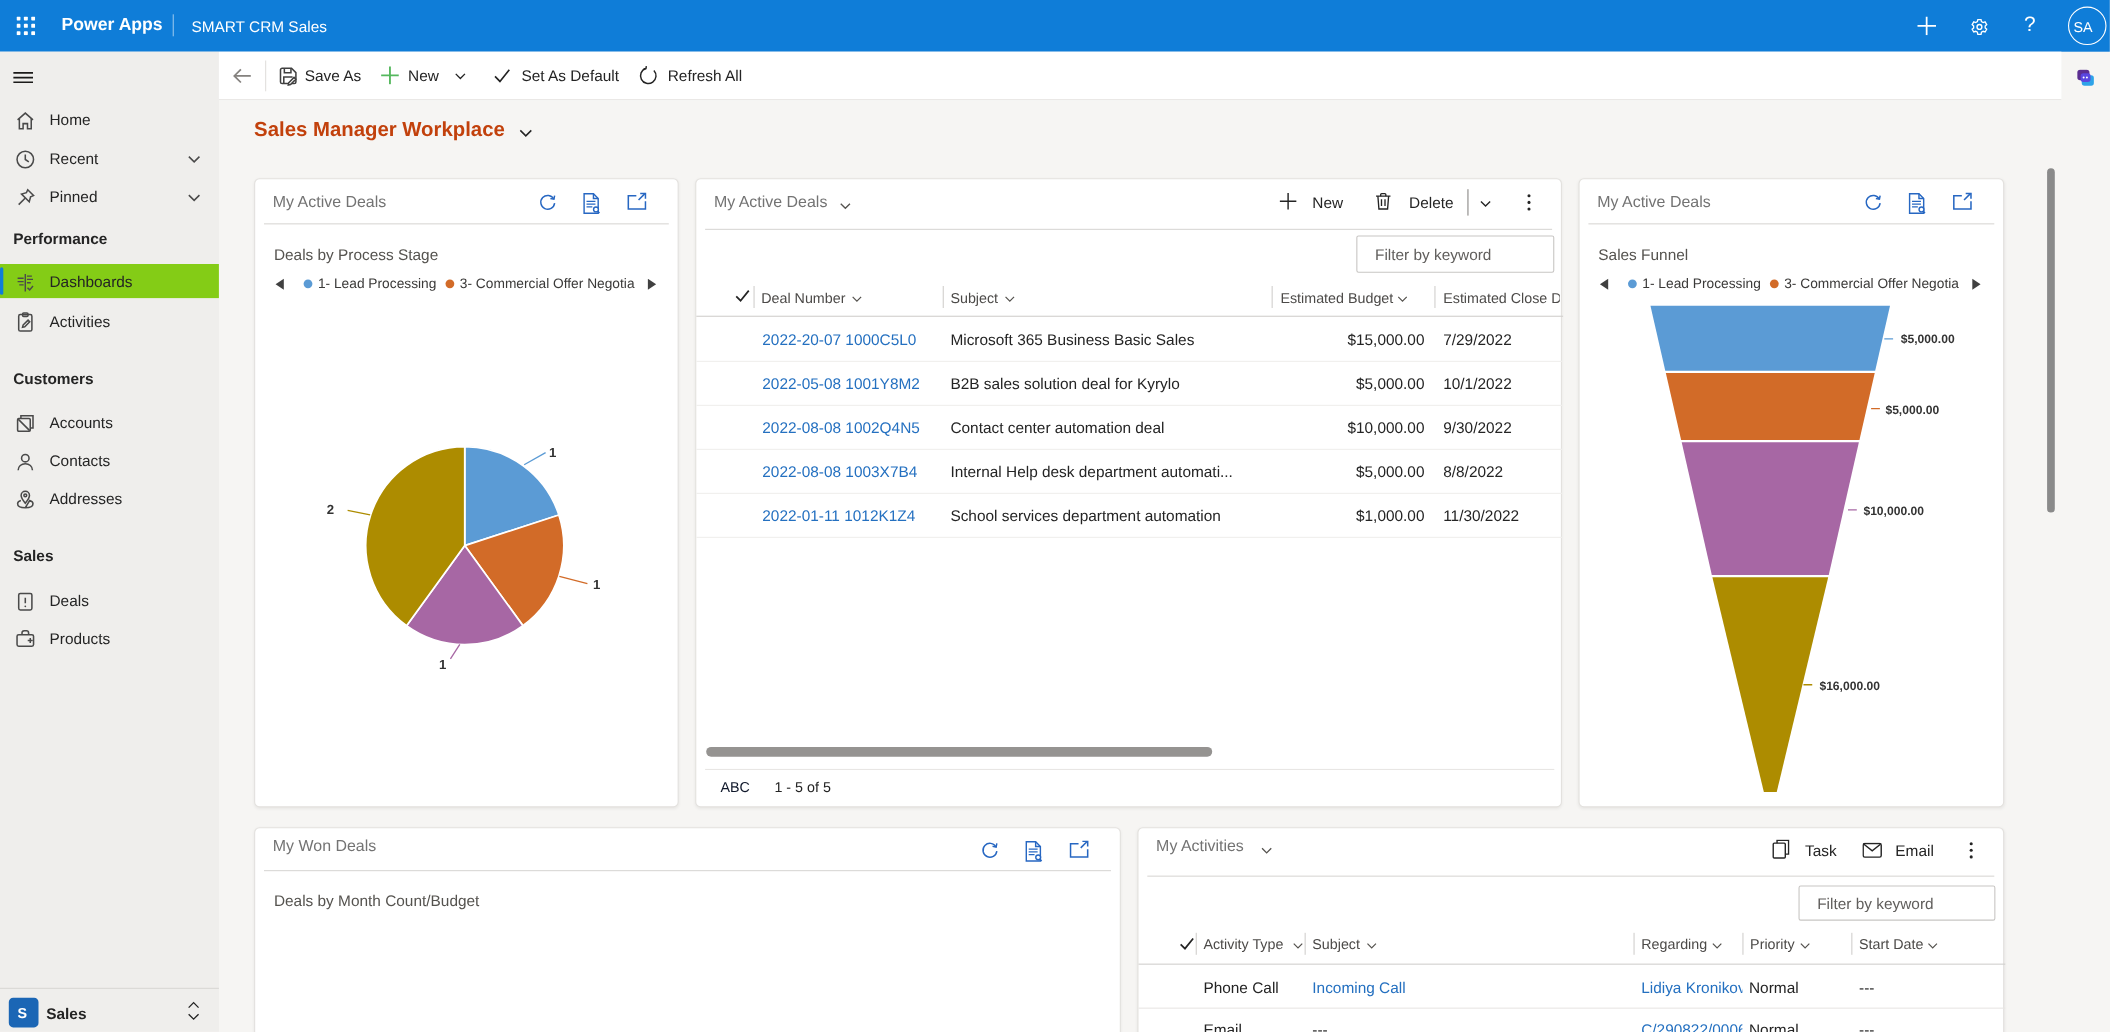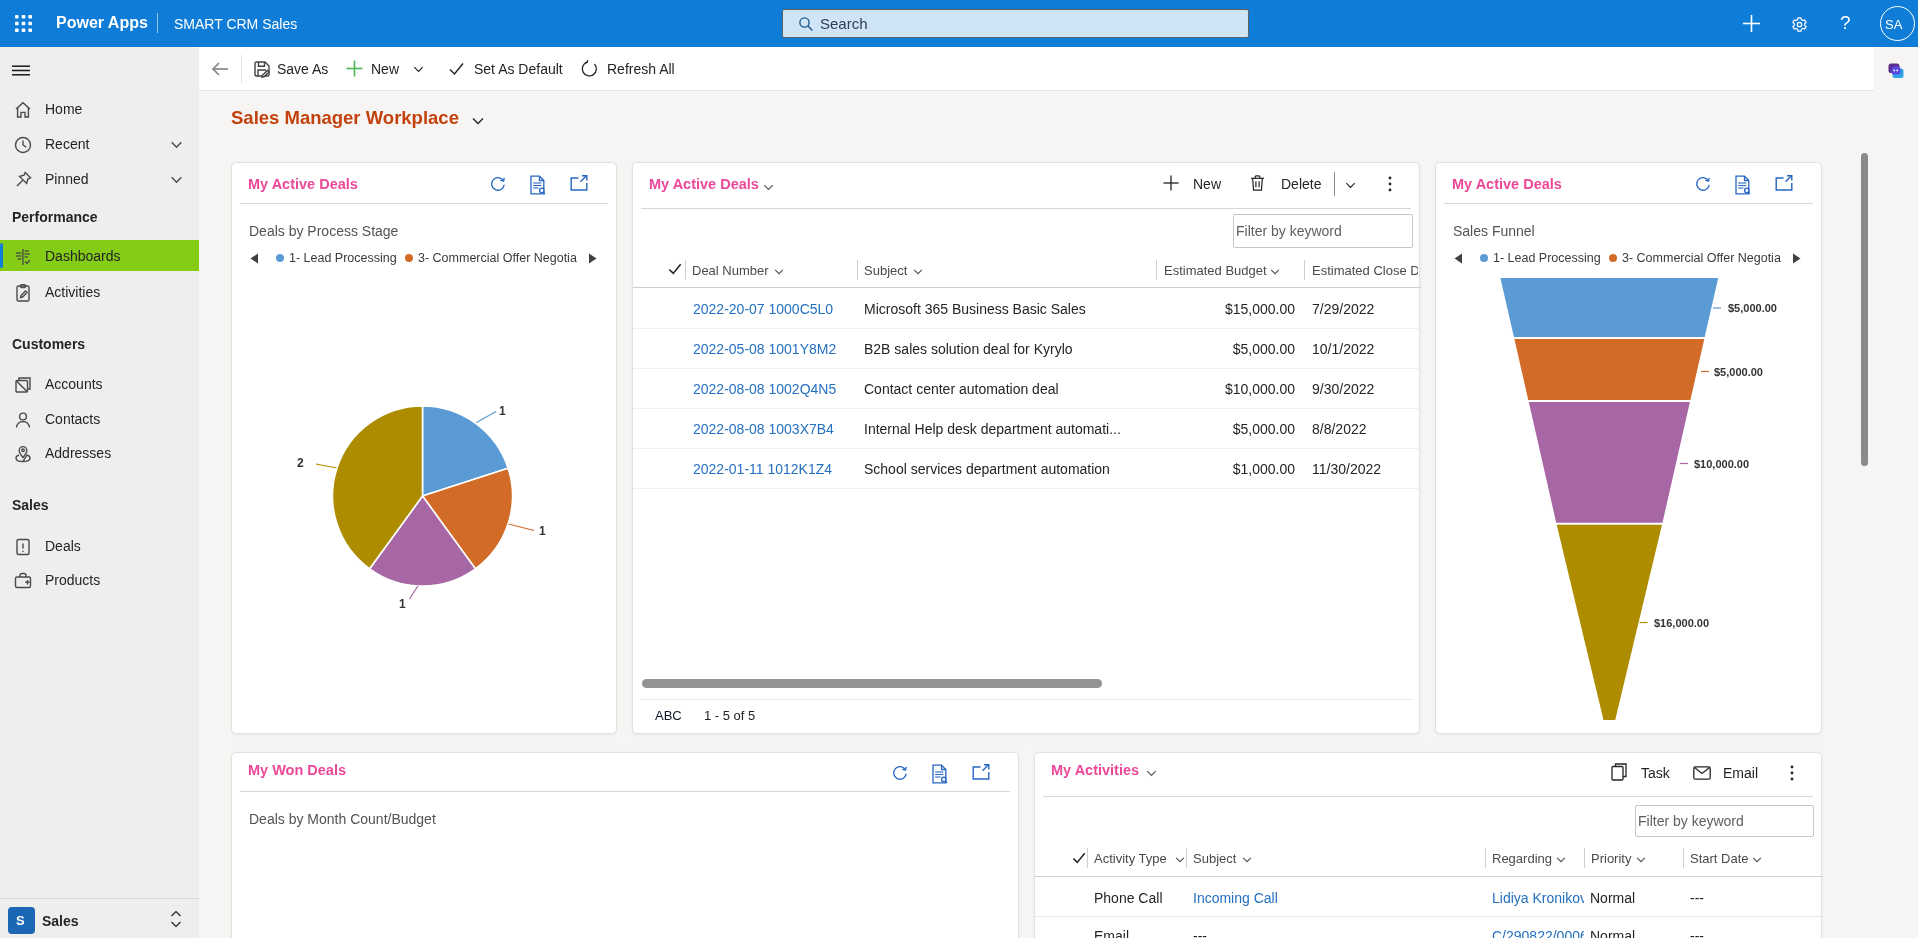--- a/index.html
+++ b/index.html
@@ -7,30 +7,30 @@
 .abs { position:absolute; }
 #topbar { position:absolute; left:0; top:0; width:1918px; height:47px; background:#0f7dd8; color:#fff; }
 #sidebar { position:absolute; left:0; top:47px; width:199px; height:891px; background:#efeeec; }
 #cmdbar { position:absolute; left:199px; top:47px; width:1675px; height:44px; background:#fff; border-bottom:1px solid #eae8e6; }
 .navrow { position:absolute; left:0; width:199px; height:32px; color:#242424; font-size:14px; }
 .navrow .ico { position:absolute; left:13px; top:7px; width:20px; height:20px; }
 .navrow .lbl { position:absolute; left:45px; top:8px; }
 .navrow .chev { position:absolute; left:169px; top:9px; width:15px; height:15px; }
 .navhdr { position:absolute; left:12px; width:180px; font-size:14px; font-weight:bold; color:#242424; }
 .card { position:absolute; background:#fff; border:1px solid #e3e1de; border-radius:5px; box-shadow:0 1px 3px rgba(0,0,0,0.06); }
-.ctitle { position:absolute; left:16px; top:13px; font-size:14.5px; font-weight:bold; color:#ec4899; }
+.ctitle { position:absolute; left:16px; top:13px; font-size:14.5px; font-weight:normal; color:#737373; }
 .cdivider { position:absolute; left:8px; right:8px; top:45px; height:1px; background:#d9d7d5; }
 .subtitle { position:absolute; left:17px; top:60px; font-size:14px; color:#55534f; }
 .legend { position:absolute; left:0; top:87px; width:100%; height:18px; font-size:12.5px; color:#3b3a39; }
 .cicons { position:absolute; top:12px; height:22px; }
 .cicons svg { position:absolute; top:0; }
 a.lnk { color:#2470c0; text-decoration:none; }
 .gridhdr { font-size:13px; color:#4c4a48; white-space:nowrap; }
 .colsep { position:absolute; width:1px; height:20px; background:#d1cfcd; }
-input.filt { position:absolute; width:180px; height:34px; border:1px solid #c8c6c4; border-radius:2px; font-size:14px; color:#0369a1; padding-left:2px; font-family:"Liberation Sans",sans-serif; background:#fff; }
+input.filt { position:absolute; width:180px; height:34px; border:1px solid #c8c6c4; border-radius:2px; font-size:14px; color:#0369a1; padding-left:16px; font-family:"Liberation Sans",sans-serif; background:#fff; }
 input.filt::placeholder { color:#605e5c; opacity:1; }
 .rowtxt { font-size:14px; color:#242424; }
 </style>
 </head>
 <body>
 
 <div id="topbar">
   <svg class="abs" style="left:15px;top:15px" width="17" height="17" viewBox="0 0 17 17">
     <g fill="#fff">
       <rect x="0" y="0" width="3.6" height="3.6" rx="0.8"></rect>
@@ -41,27 +41,20 @@
         <rect x="13.4" y="6.7" width="3.6" height="3.6" rx="0.8"></rect>
       <rect x="0" y="13.4" width="3.6" height="3.6" rx="0.8"></rect>
         <rect x="6.7" y="13.4" width="3.6" height="3.6" rx="0.8"></rect>
         <rect x="13.4" y="13.4" width="3.6" height="3.6" rx="0.8"></rect>
     </g>
   </svg>
   <div class="abs" style="left:56px;top:14px;font-size:16px;font-weight:bold;">Power Apps</div>
   <div class="abs" style="left:157px;top:13px;width:1px;height:20px;background:rgba(255,255,255,0.55)"></div>
   <div class="abs" style="left:174px;top:16px;font-size:14px;">SMART CRM Sales</div>
 
-  <div class="abs" style="left:782px;top:9px;width:467px;height:29px;background:#cfe4f7;border:1px solid #60605e;border-radius:2px;">
-    <svg class="abs" style="left:15px;top:6px" width="16" height="16" viewBox="0 0 16 16" fill="none" stroke="#1f5a8c" stroke-width="1.4">
-      <circle cx="6.5" cy="6.5" r="4.6"></circle>
-        <line x1="10" y1="10" x2="14.4" y2="14.4"></line>
-    </svg>
-    <div class="abs" style="left:37px;top:5px;font-size:15px;color:#32404d;">Search</div>
-  </div>
 
   <svg class="abs" style="left:1743px;top:15px" width="17" height="17" viewBox="0 0 17 17" stroke="#fff" stroke-width="1.6">
       <line x1="8.5" y1="0" x2="8.5" y2="17"></line>
       <line x1="0" y1="8.5" x2="17" y2="8.5"></line>
     </svg>
   <svg class="abs" style="left:1791px;top:16px" width="17" height="17" viewBox="0 0 20 20" fill="none" stroke="#fff" stroke-width="1.5">
     <circle cx="10" cy="10" r="2.6"></circle>
     <path d="M8.2 2 h3.6 l.5 2.3 1.9 1.1 2.2-.8 1.8 3.1-1.7 1.5v2.2l1.7 1.5-1.8 3.1-2.2-.8-1.9 1.1-.5 2.3H8.2l-.5-2.3-1.9-1.1-2.2.8-1.8-3.1 1.7-1.5V9.2L1.8 7.7l1.8-3.1 2.2.8 1.9-1.1z" transform="scale(0.95) translate(0.5,0.2)"></path>
   </svg>
   <div class="abs" style="left:1840px;top:12px;font-size:19px;color:#fff;font-weight:300;">?</div>

